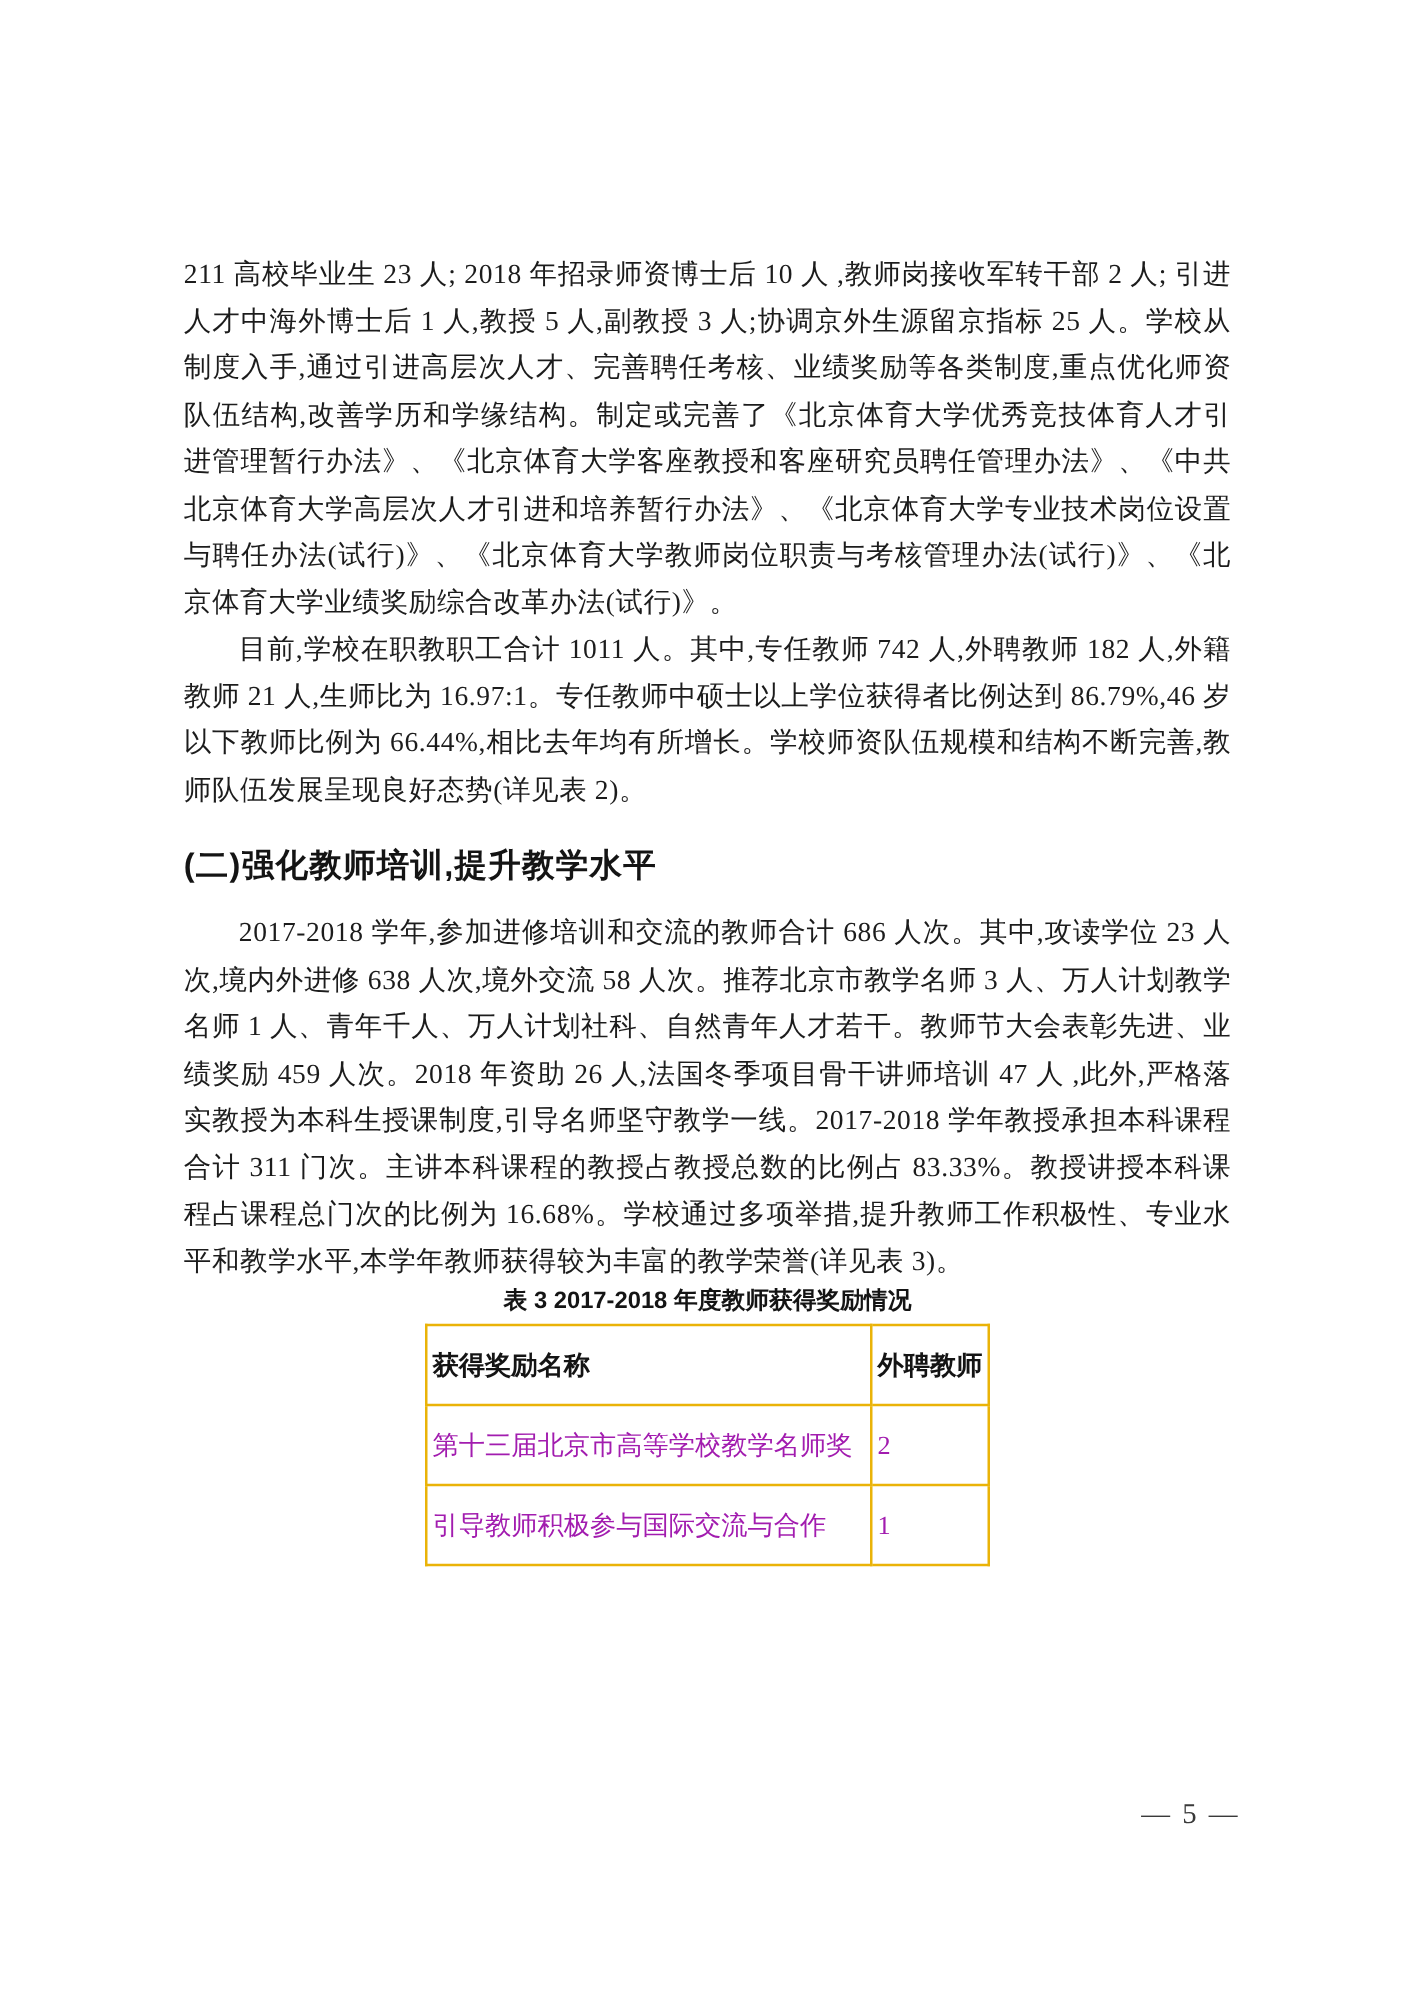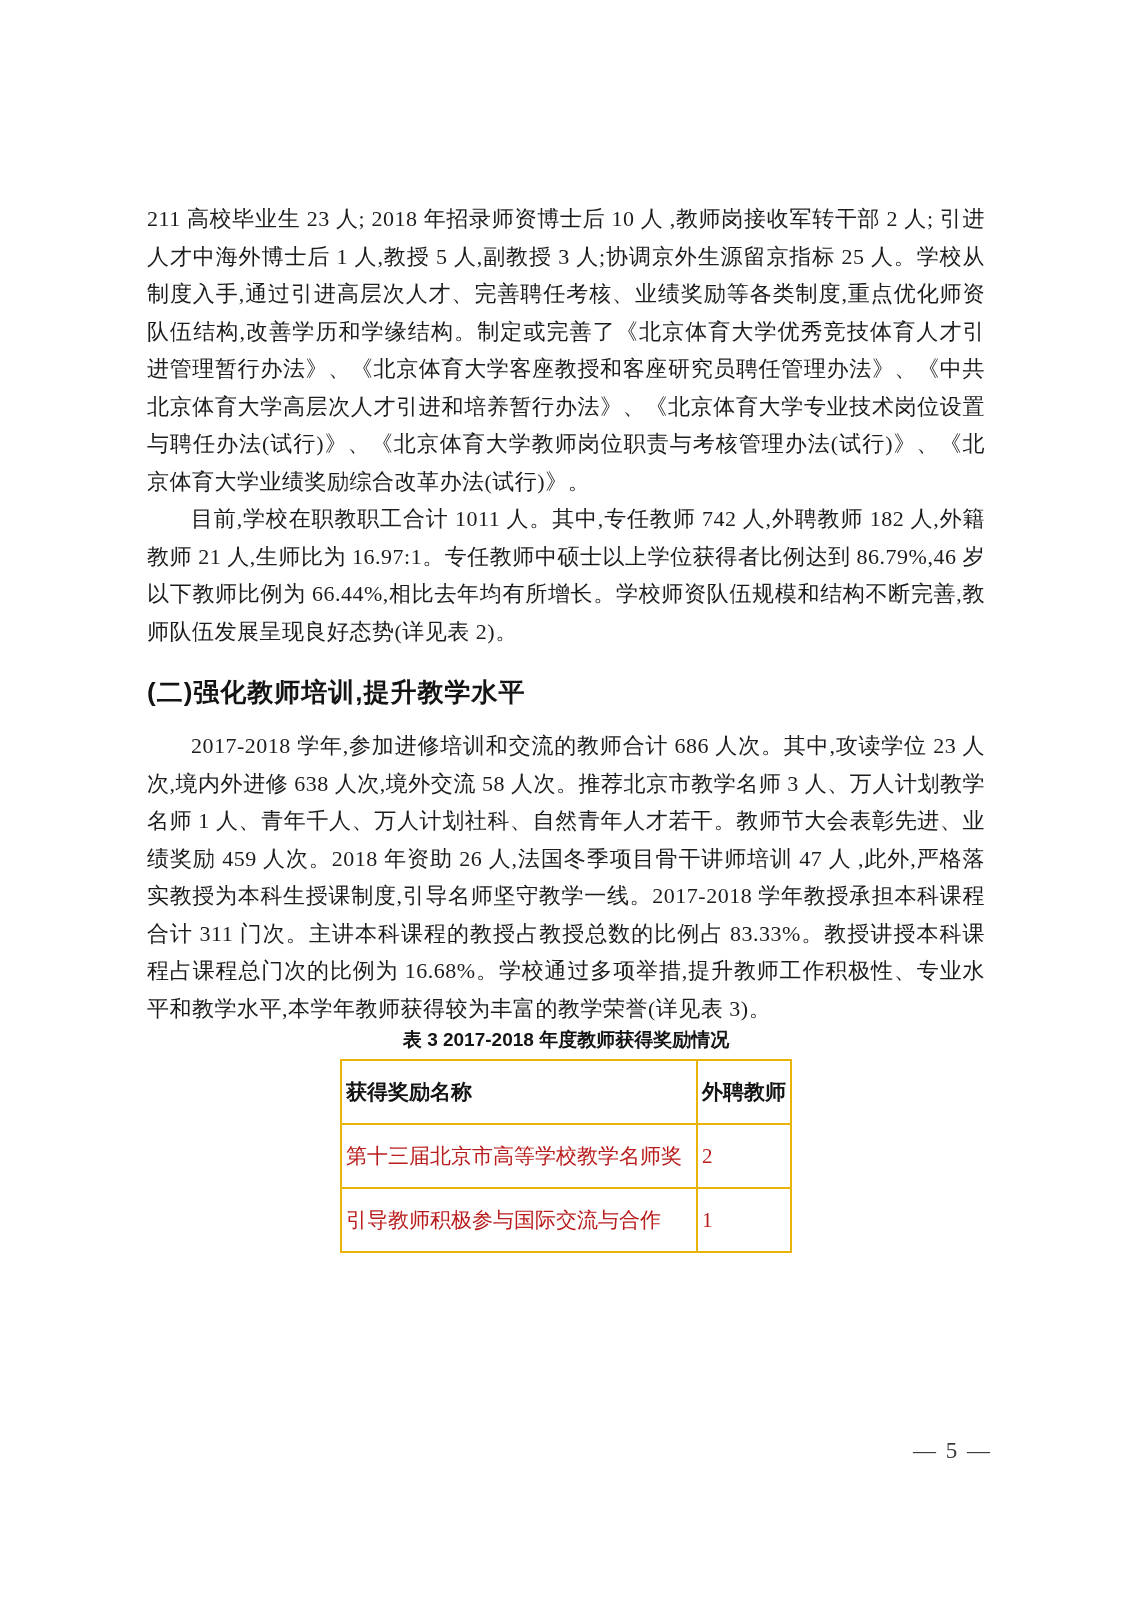--- a/index.html
+++ b/index.html
@@ -69,21 +69,21 @@
     font-size: 21px;
     font-weight: bold;
     height: 43px;
     color: #141414;
   }
   table.awards-table td {
     font-family: "Liberation Serif", "DejaVu Serif", serif;
     font-size: 21px;
     font-weight: normal;
     height: 31px;
-    color: #b91c1c;
+    color: #a21caf;
   }
   .page-number {
     position: absolute;
     right: 139px;
     top: 1438px;
     font-size: 23px;
     color: #3a3a3a;
     letter-spacing: 2px;
     white-space: nowrap;
   }

